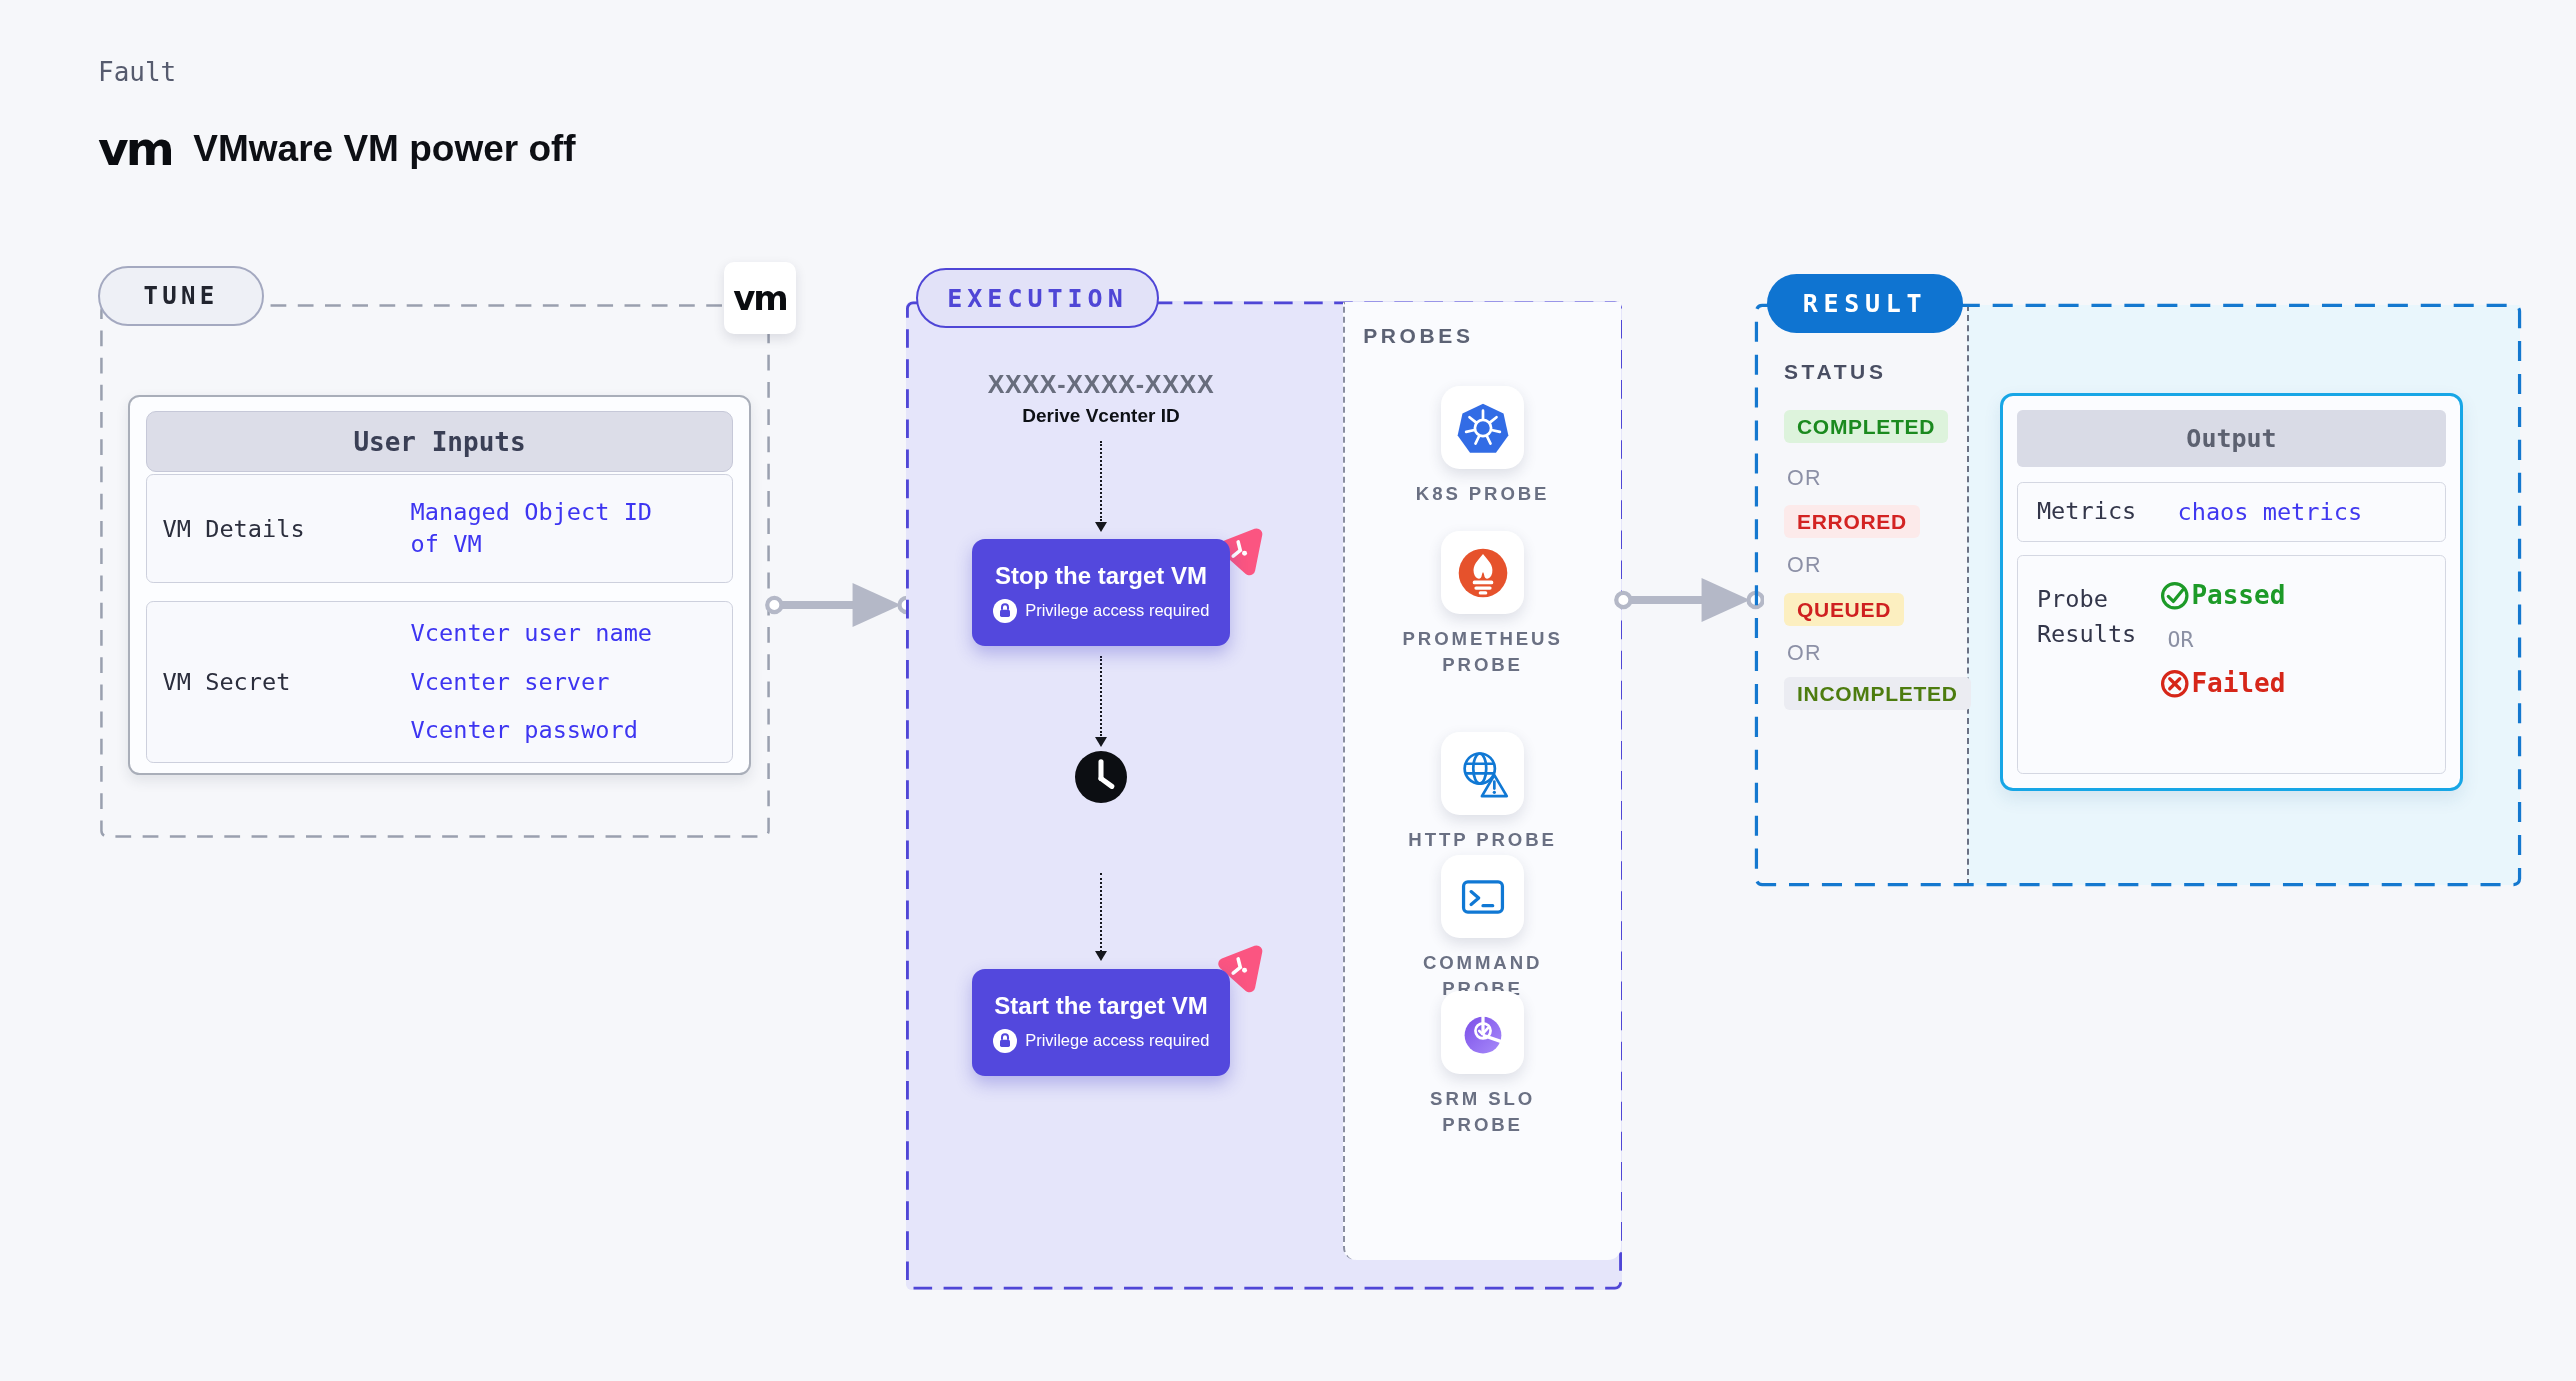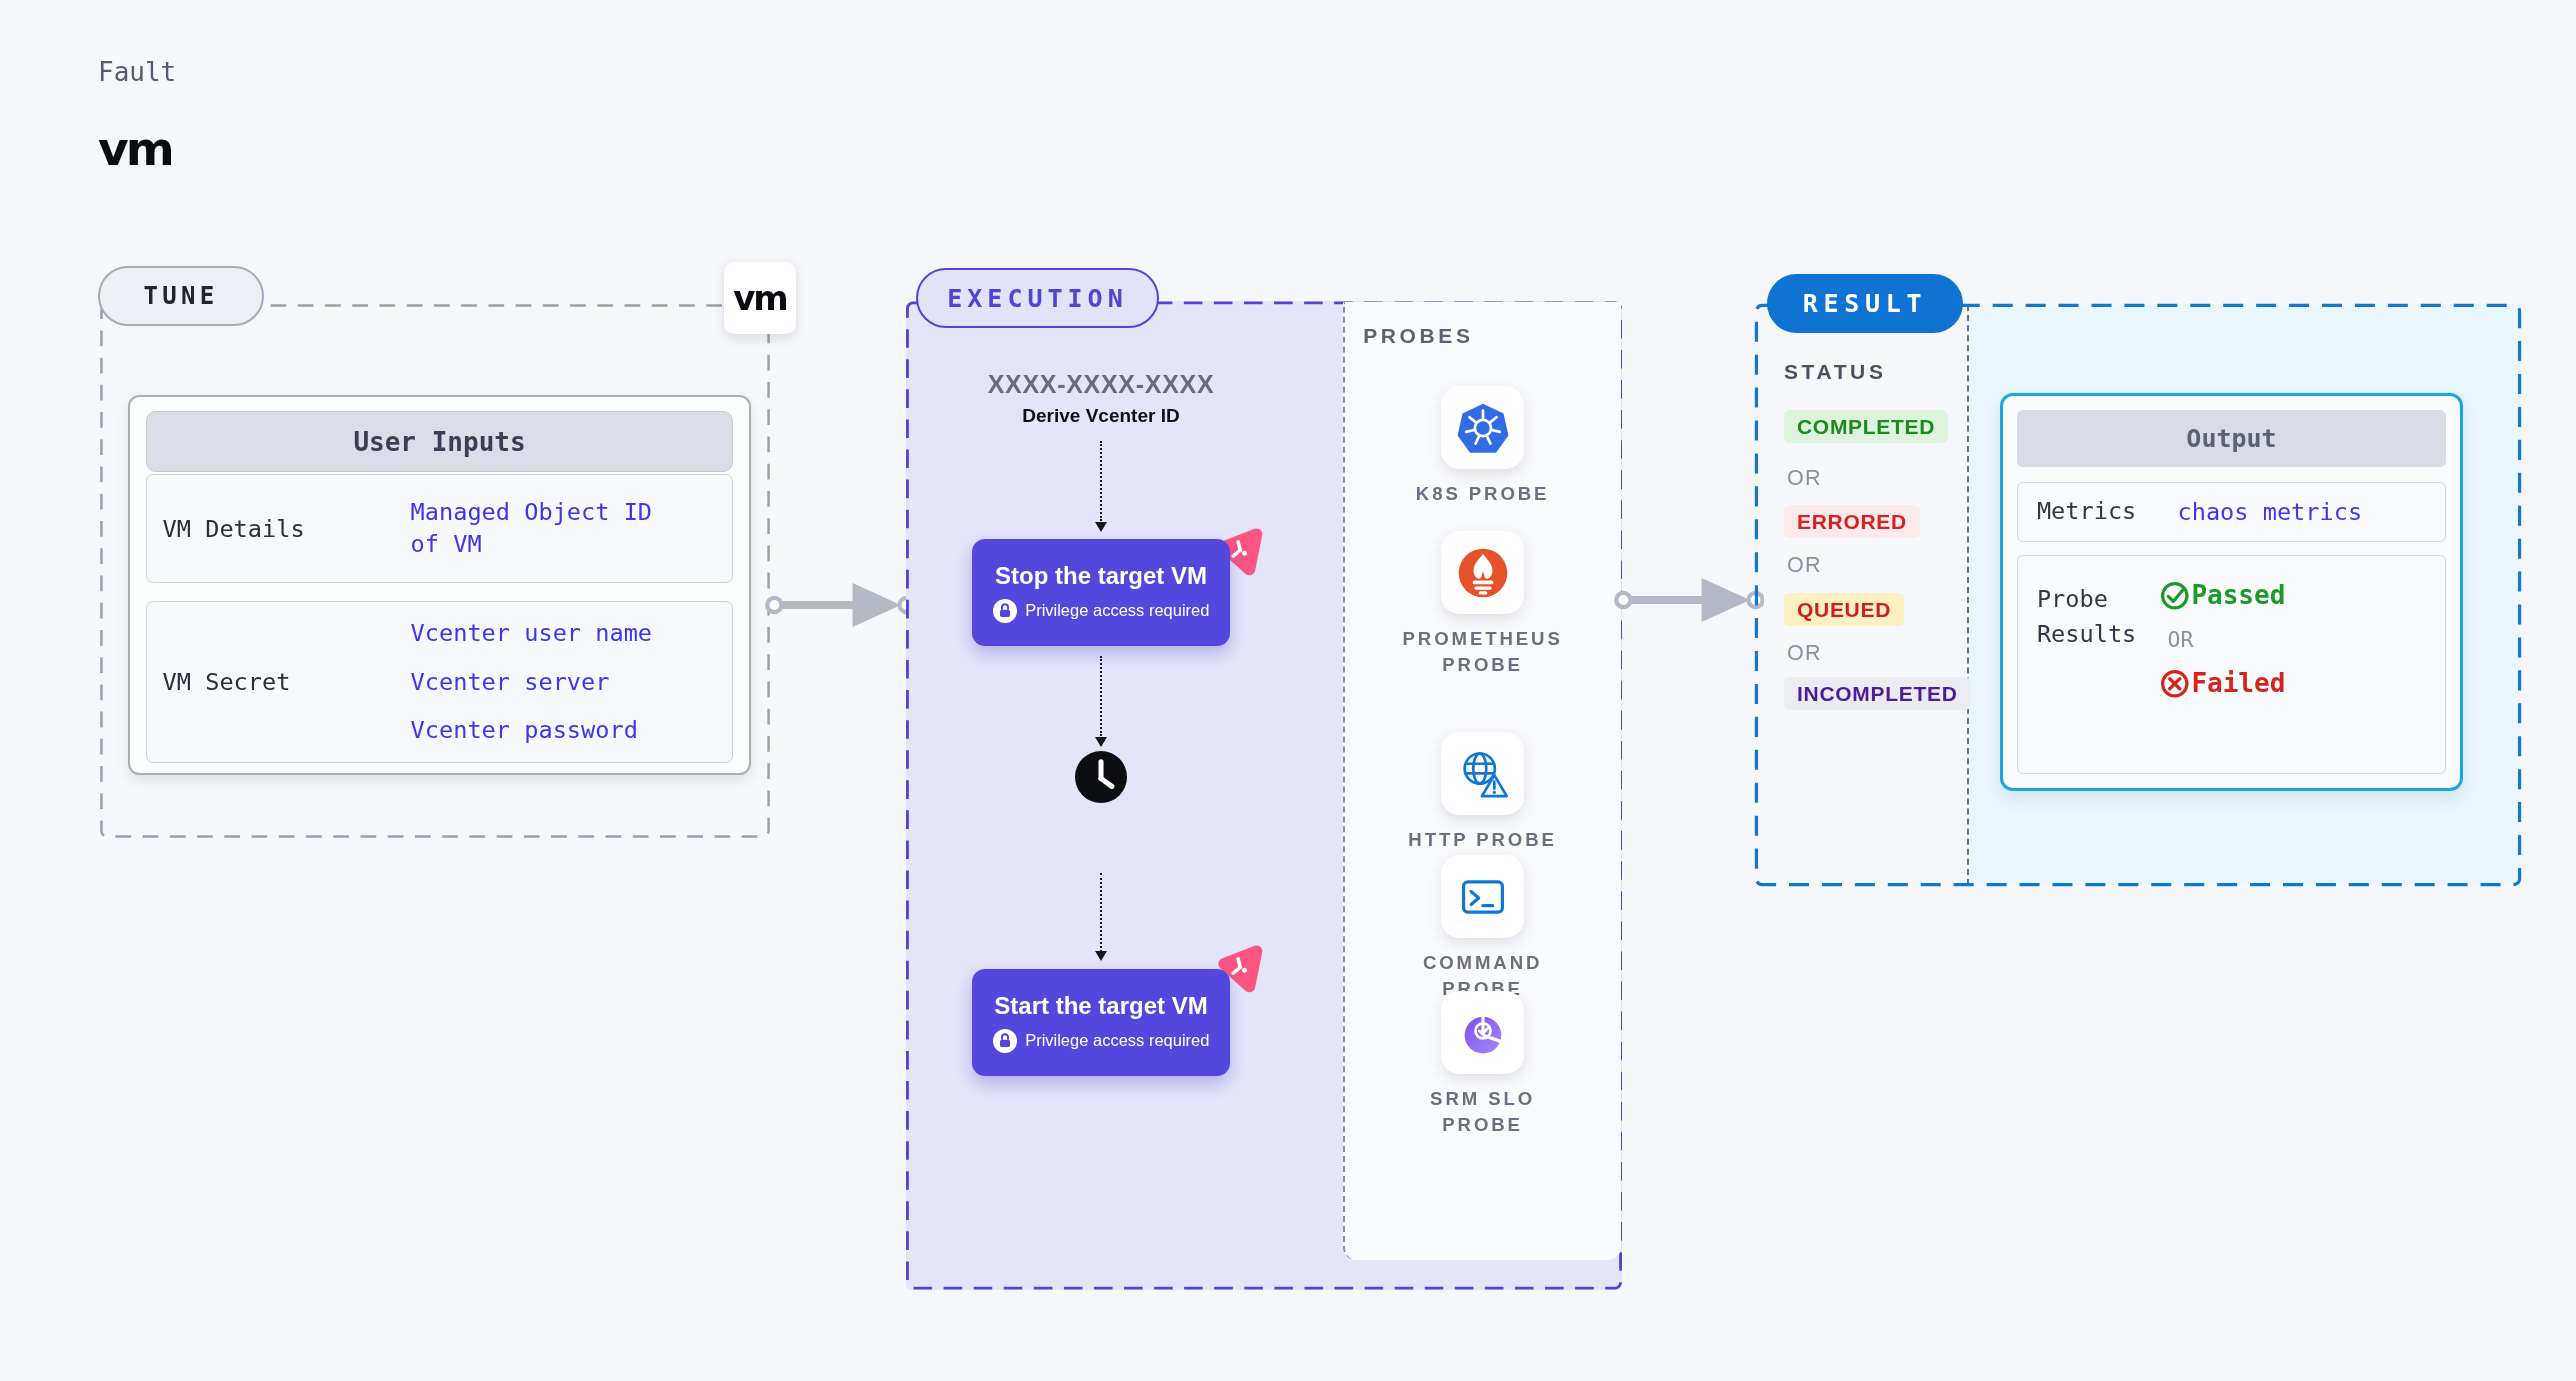--- a/index.html
+++ b/index.html
@@ -77,21 +77,21 @@
   .probe-label{margin-top:11.5px;font-size:18.6px;font-weight:bold;letter-spacing:2.9px;color:#6a7083;text-align:center;line-height:1.4;white-space:pre-line;}
 
   
   #status-col{position:absolute;left:29px;top:0;width:181px;}
   #status-heading{position:absolute;top:56px;font-size:21px;font-weight:bold;letter-spacing:3.6px;color:#494e62;}
   .status-badge{position:absolute;left:0;height:33px;display:inline-flex;align-items:center;padding:0 13px;border-radius:5.7px;
                 font-weight:bold;font-size:21px;letter-spacing:0.7px;white-space:nowrap;}
   .b-completed{background:#ddf3dc;color:#1b8a1f;}
   .b-errored{background:#fceaea;color:#d32322;}
   .b-queued{background:#fcefc0;color:#cf2020;}
-  .b-incompleted{background:#ebecf2;color:#4c1d95;}
+  .b-incompleted{background:#ebecf2;color:#4d7c0f;}
   .or{position:absolute;left:2.9px;font-size:21.5px;color:#8c90a6;letter-spacing:1.4px;}
 
   
   #output-card{position:absolute;left:245px;top:89px;width:463px;height:398px;background:#fbfcff;border:3.6px solid #17a6e6;
                border-radius:13px;box-shadow:0 7.2px 17px rgba(30,90,140,.10);padding:14.3px;box-sizing:border-box;}
   #output-header{height:57px;background:#d9dbe6;border-radius:5.7px;display:flex;align-items:center;justify-content:center;
                  font-family:"DejaVu Sans Mono",monospace;font-weight:bold;font-size:25px;color:#5c6170;}
   .out-row{background:#fafbfe;border:1.4px solid #d4d7e2;border-radius:5.7px;display:flex;
            font-family:"DejaVu Sans Mono",monospace;font-size:23.6px;color:#33364a;box-sizing:border-box;}
   #metrics-row{margin-top:14.3px;height:60px;align-items:center;}
@@ -106,20 +106,21 @@
   .res-or{font-family:"DejaVu Sans Mono",monospace;font-size:21.5px;color:#8b90a4;margin-left:8.6px;font-weight:normal;}
 </style>
 </head>
 <body>
 
 <div id="canvas">
 
   <div class="abs" id="fault-label">Fault</div>
   <div class="abs" id="title-row">
     <span id="vm-logo-title">vm</span>
+    <span id="page-title">VMware VM power off</span>
   </div>
 
   <div class="abs" id="tune-box">
     <svg class="dash-svg" viewBox="0 0 935 745" width="670" height="534">
       <rect x="2" y="2" width="931" height="741" rx="8" fill="none" stroke="#9aa0af" stroke-width="3.5" stroke-dasharray="22 16"></rect>
     </svg>
   </div>
   <div class="pill" id="tune-pill">TUNE</div>
   <div class="abs" id="vm-card">
     <span>vm</span>

